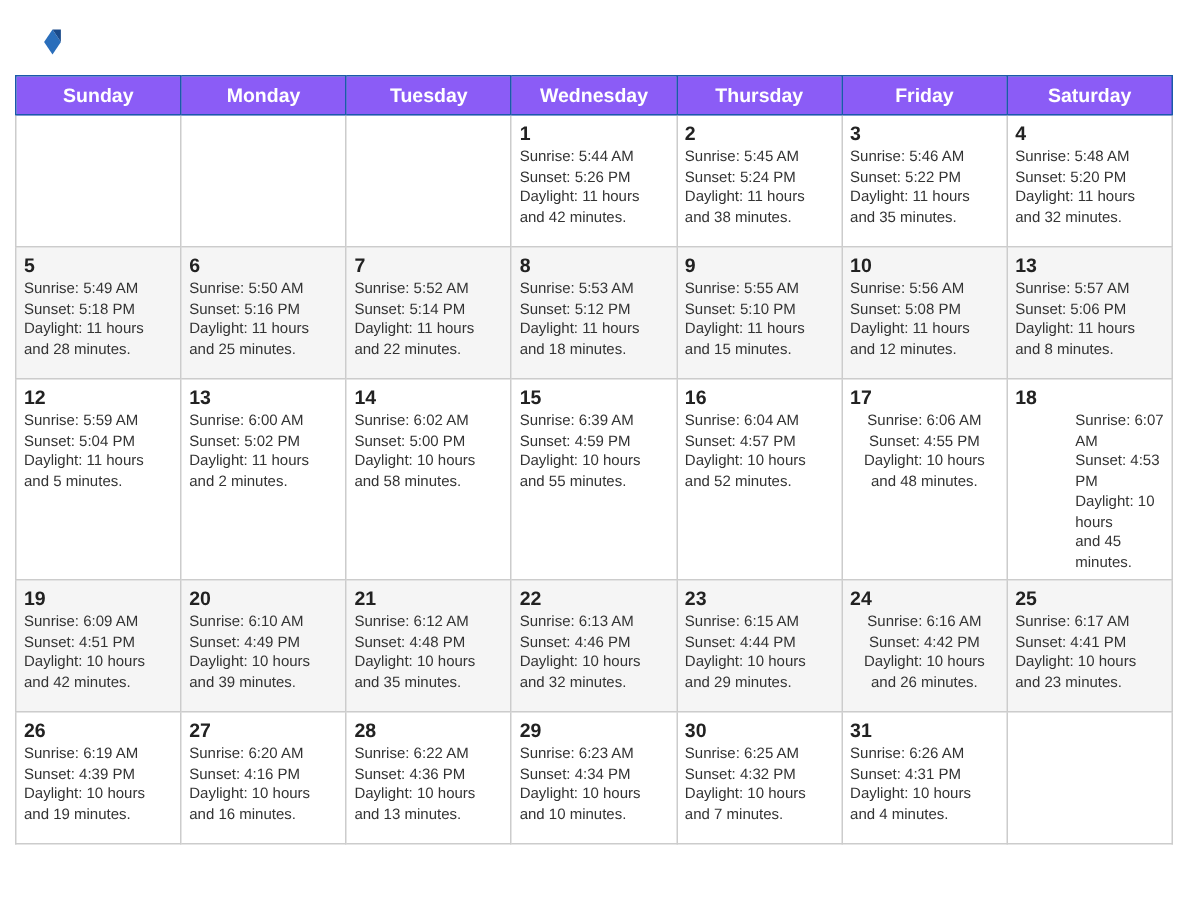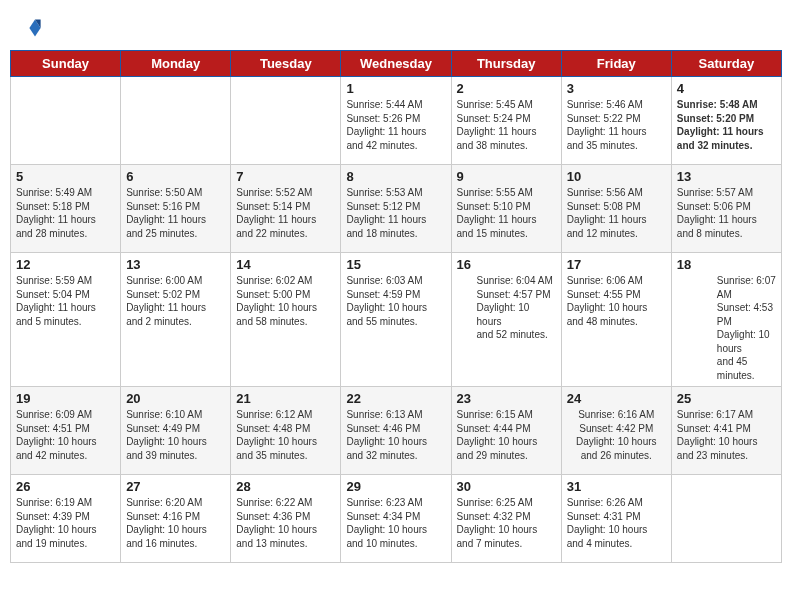--- a/index.html
+++ b/index.html
@@ -54,21 +54,21 @@
     .location {
       font-size: 16px;
       color: #444;
     }
     .calendar {
       width: 100%;
       border-collapse: collapse;
       table-layout: fixed;
     }
     .calendar th {
-      background: #b91c1c;
+      background: #8b5cf6;
       color: #fff;
       text-align: center;
       padding: 5px 2px;
       font-size: 13px;
       font-weight: bold;
       border: 1px solid #1a5aaa;
     }
     .calendar td {
       border: 1px solid #ccc;
       vertical-align: top;
@@ -151,21 +151,21 @@
         </td>
         <td>
           <span class="day-number">3</span>
           <div class="cell-info" style="white-space: pre-line;">Sunrise: 5:46 AM
 Sunset: 5:22 PM
 Daylight: 11 hours
 and 35 minutes.</div>
         </td>
         <td>
           <span class="day-number">4</span>
-          <div class="cell-info" style="white-space: pre-line; font-weight: bold;">Sunrise: 5:48 AM
+          <div class="cell-info" style="white-space: pre-line;">Sunrise: 5:48 AM
 Sunset: 5:20 PM
 Daylight: 11 hours
 and 32 minutes.</div>
         </td>
       </tr>
       <tr>
         <td class="alt-row">
           <span class="day-number">5</span>
           <div class="cell-info" style="white-space: pre-line;">Sunrise: 5:49 AM
 Sunset: 5:18 PM
@@ -232,35 +232,35 @@
         </td>
         <td>
           <span class="day-number">14</span>
           <div class="cell-info" style="white-space: pre-line;">Sunrise: 6:02 AM
 Sunset: 5:00 PM
 Daylight: 10 hours
 and 58 minutes.</div>
         </td>
         <td>
           <span class="day-number">15</span>
-          <div class="cell-info" style="white-space: pre-line;">Sunrise: 6:03 AM
+          <div class="cell-info" style="white-space: pre-line;">Sunrise: 6:39 AM
 Sunset: 4:59 PM
 Daylight: 10 hours
 and 55 minutes.</div>
         </td>
         <td>
           <span class="day-number">16</span>
-          <div class="cell-info" style="white-space: pre-line; margin-left: 20px;">Sunrise: 6:04 AM
+          <div class="cell-info" style="white-space: pre-line;">Sunrise: 6:04 AM
 Sunset: 4:57 PM
 Daylight: 10 hours
 and 52 minutes.</div>
         </td>
         <td>
           <span class="day-number">17</span>
-          <div class="cell-info" style="white-space: pre-line;">Sunrise: 6:06 AM
+          <div class="cell-info" style="white-space: pre-line; text-align: center;">Sunrise: 6:06 AM
 Sunset: 4:55 PM
 Daylight: 10 hours
 and 48 minutes.</div>
         </td>
         <td>
           <span class="day-number">18</span>
           <div class="cell-info" style="white-space: pre-line; margin-left: 40px;">Sunrise: 6:07 AM
 Sunset: 4:53 PM
 Daylight: 10 hours
 and 45 minutes.</div>

